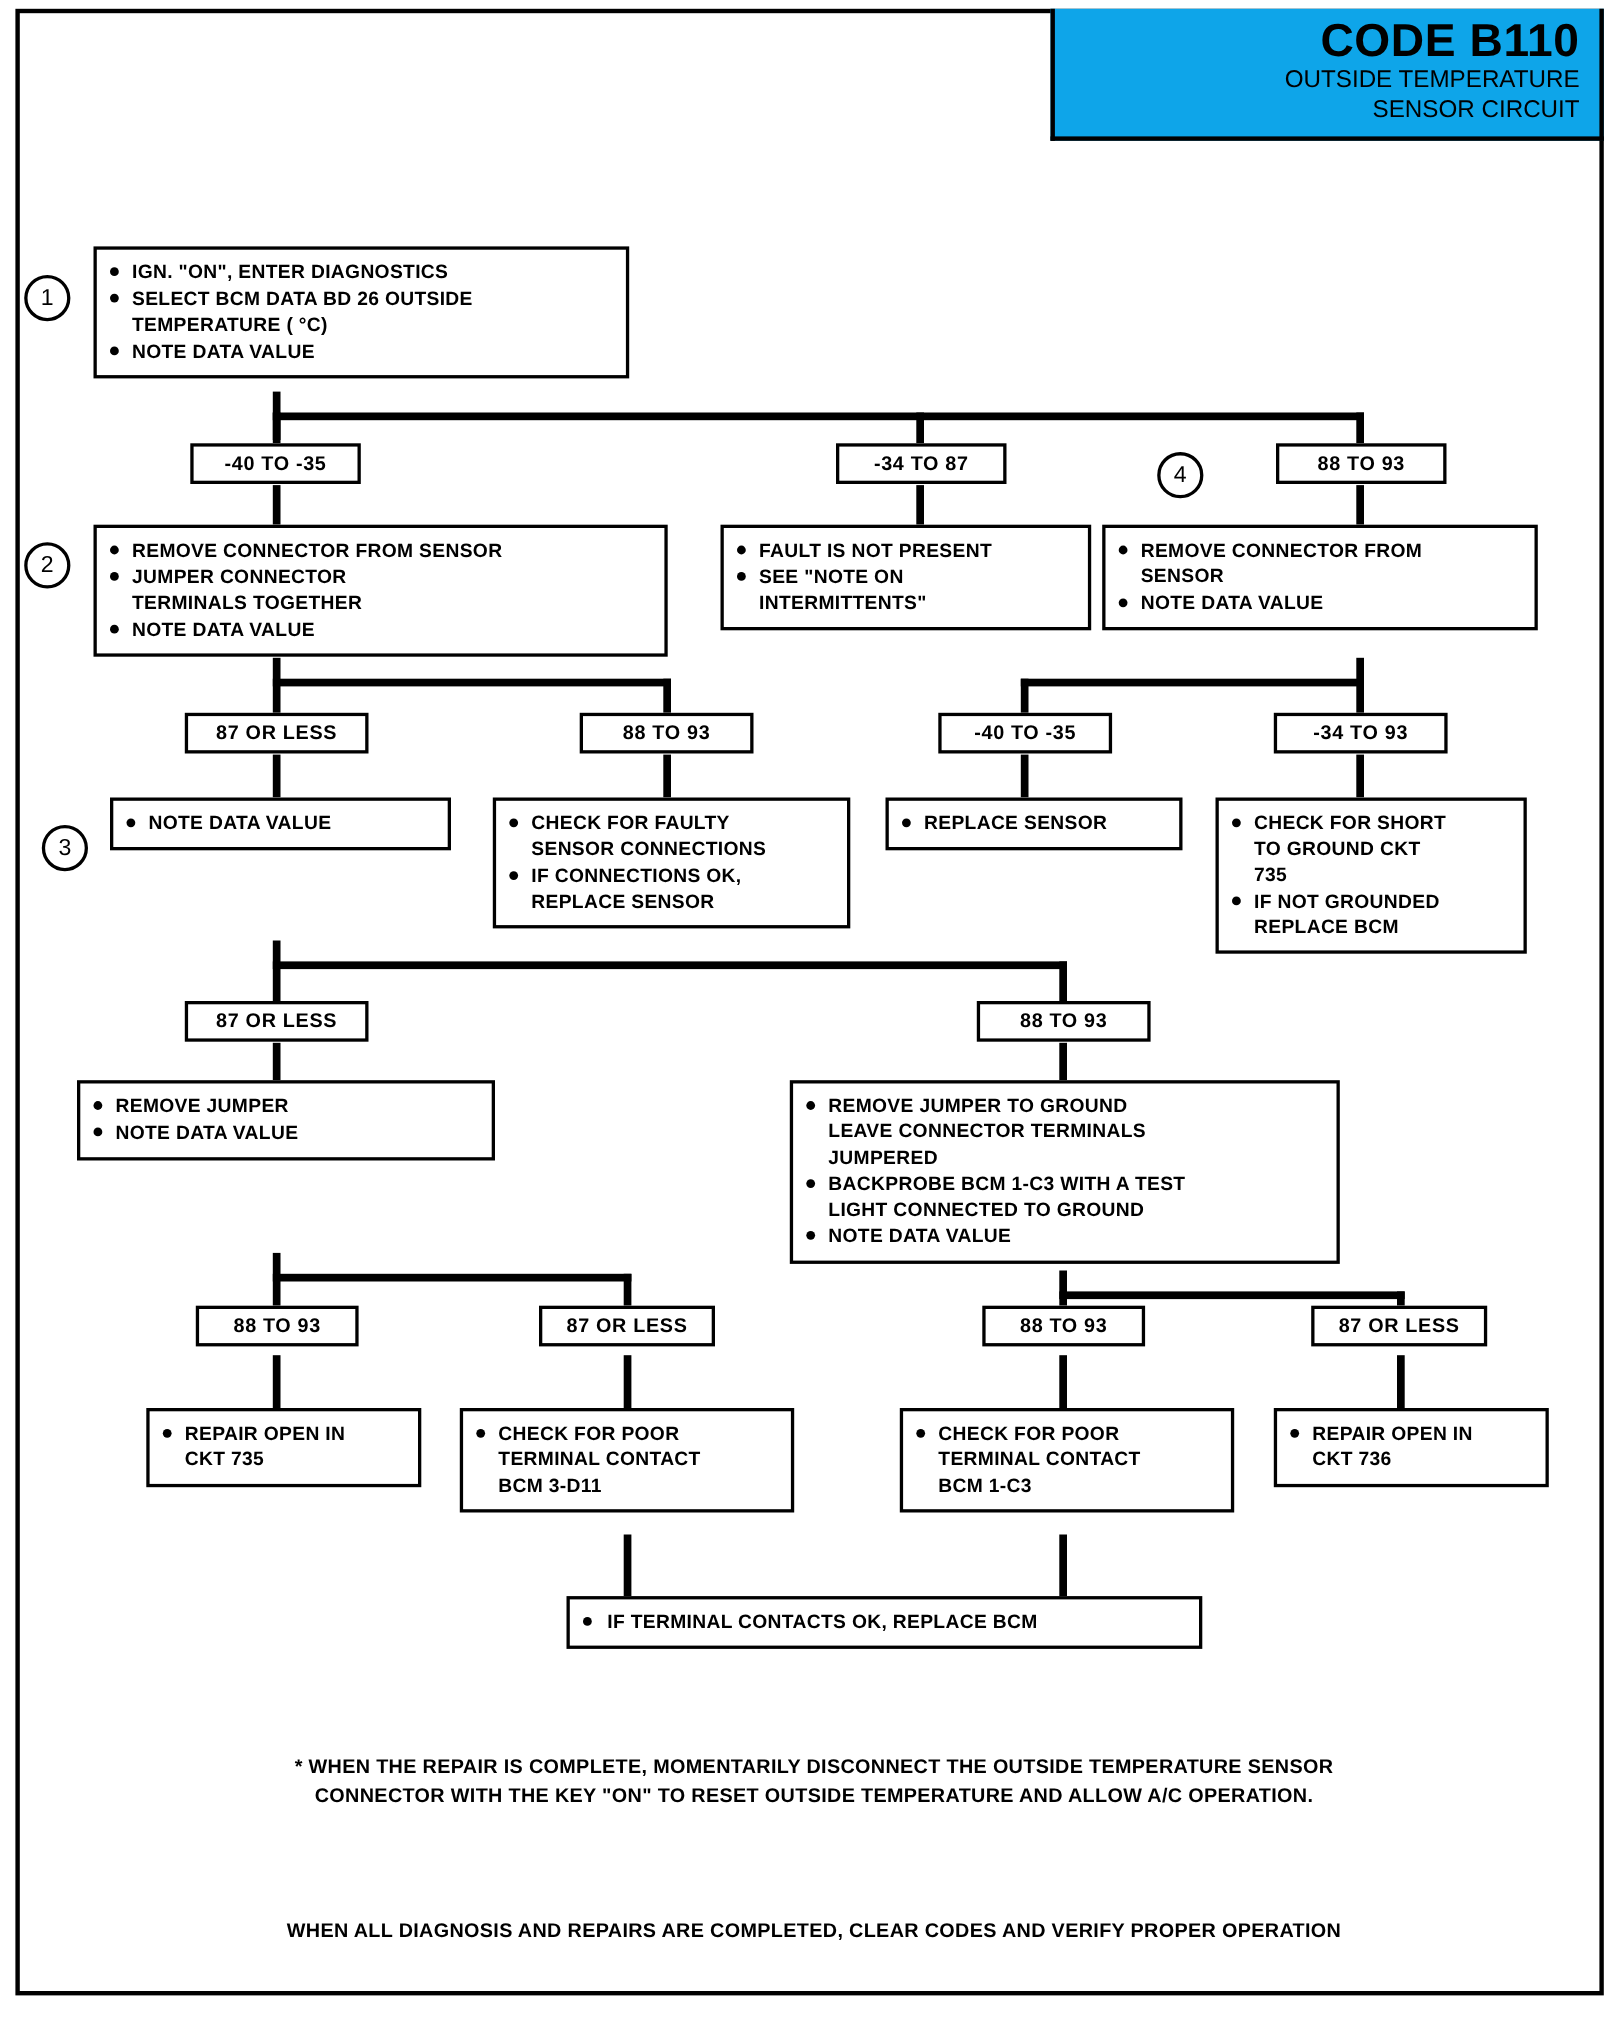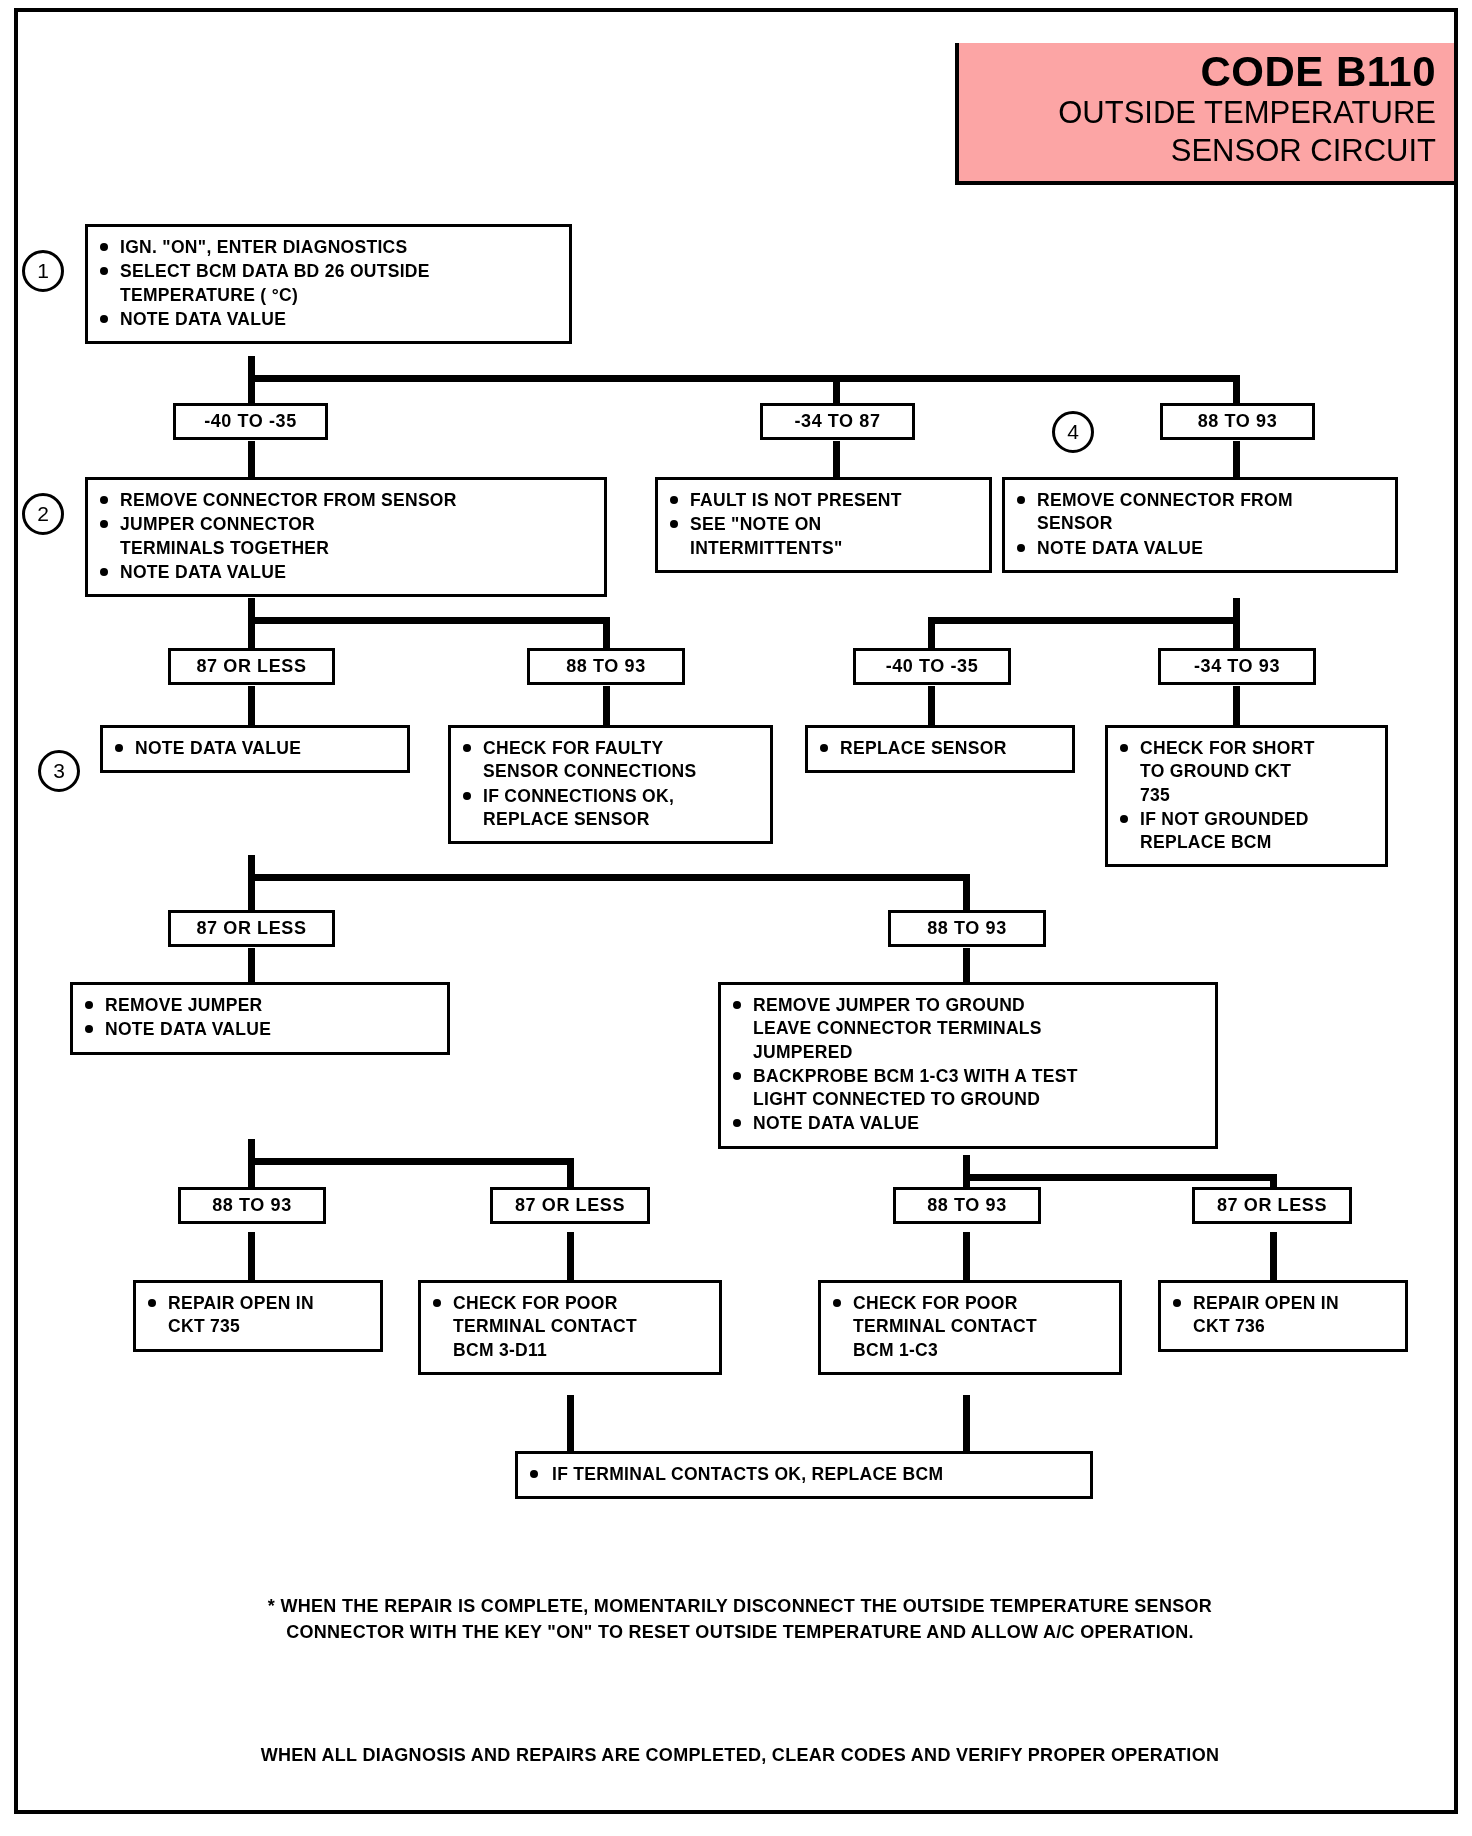--- a/index.html
+++ b/index.html
@@ -23,32 +23,31 @@
     border:4px solid #000;
   }
 
   
   #title-block {
     position:absolute;
     left:955px; top:8px;
     width:503px;
     border:4px solid #000;
     border-top:none;
-    background:#fca5a5;
+    background:#0ea5e9;
     padding:8px 18px 12px 18px;
     text-align:right;
-    margin-top:35px;
   }
   #title-block .t1 {
     font-size:42px; font-weight:bold; letter-spacing:0.5px;
     line-height:1.02;
     font-family:"Liberation Sans", sans-serif;
   }
   #title-block .t2, #title-block .t3 {
-    font-size:31px; font-weight:normal; letter-spacing:0px;
+    font-size:22px; font-weight:normal; letter-spacing:0px;
     line-height:1.22;
     font-family:"Liberation Sans", sans-serif;
   }
 
   
   .box {
     position:absolute;
     border:3px solid #000;
     background:#fff;
     padding:9px 10px 9px 10px;

